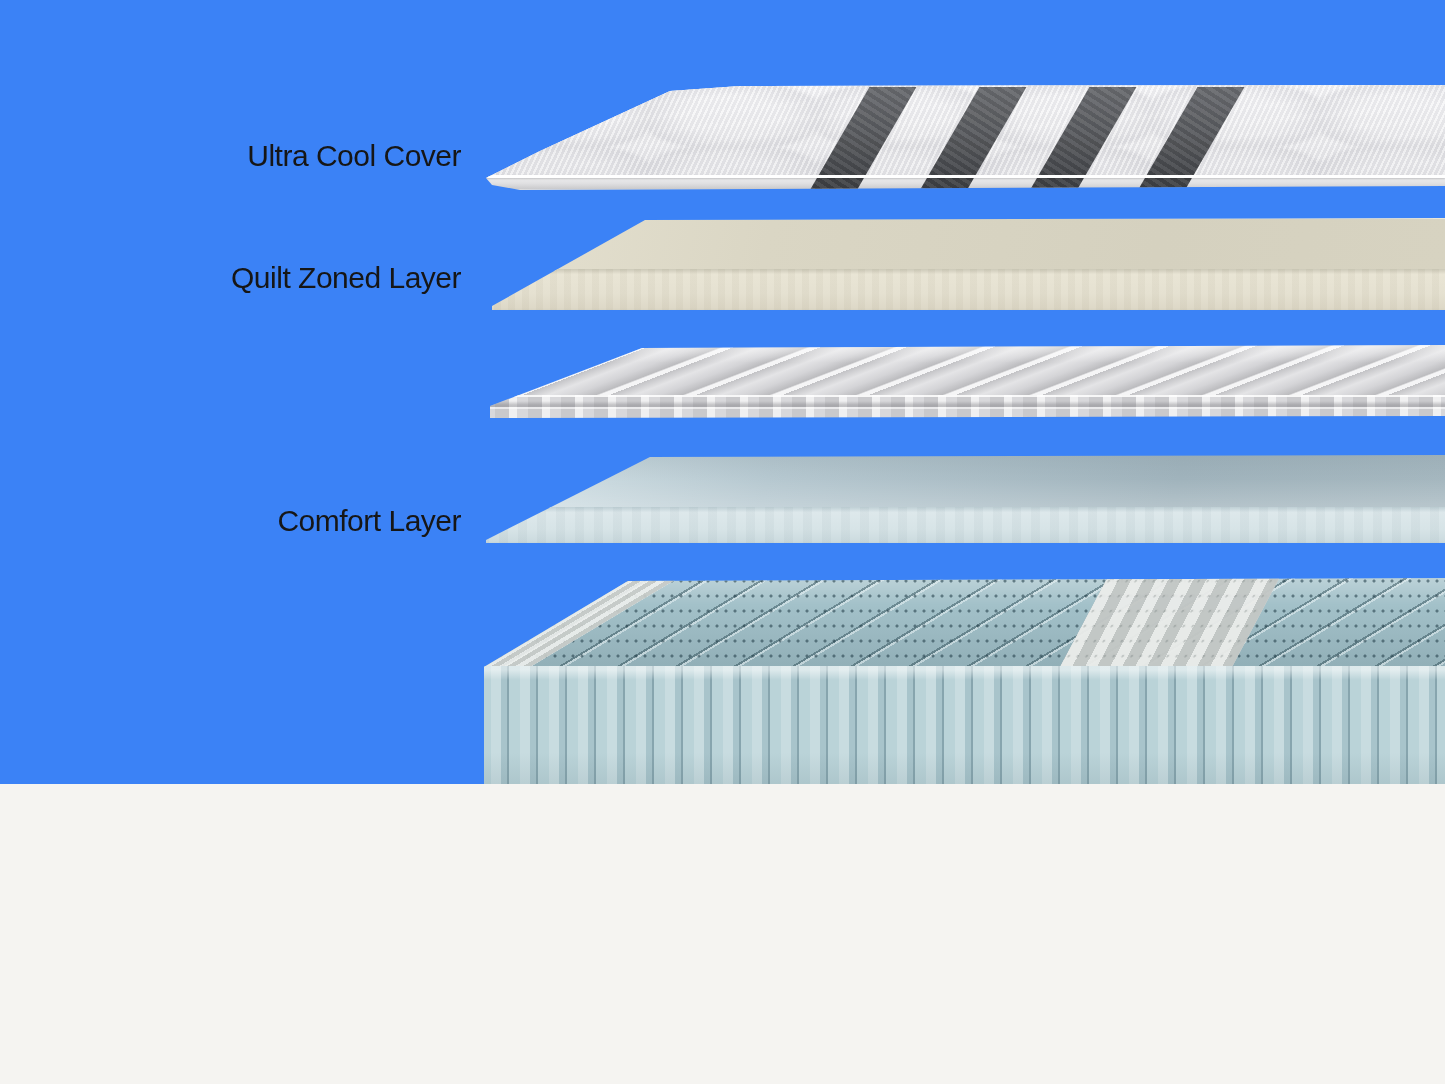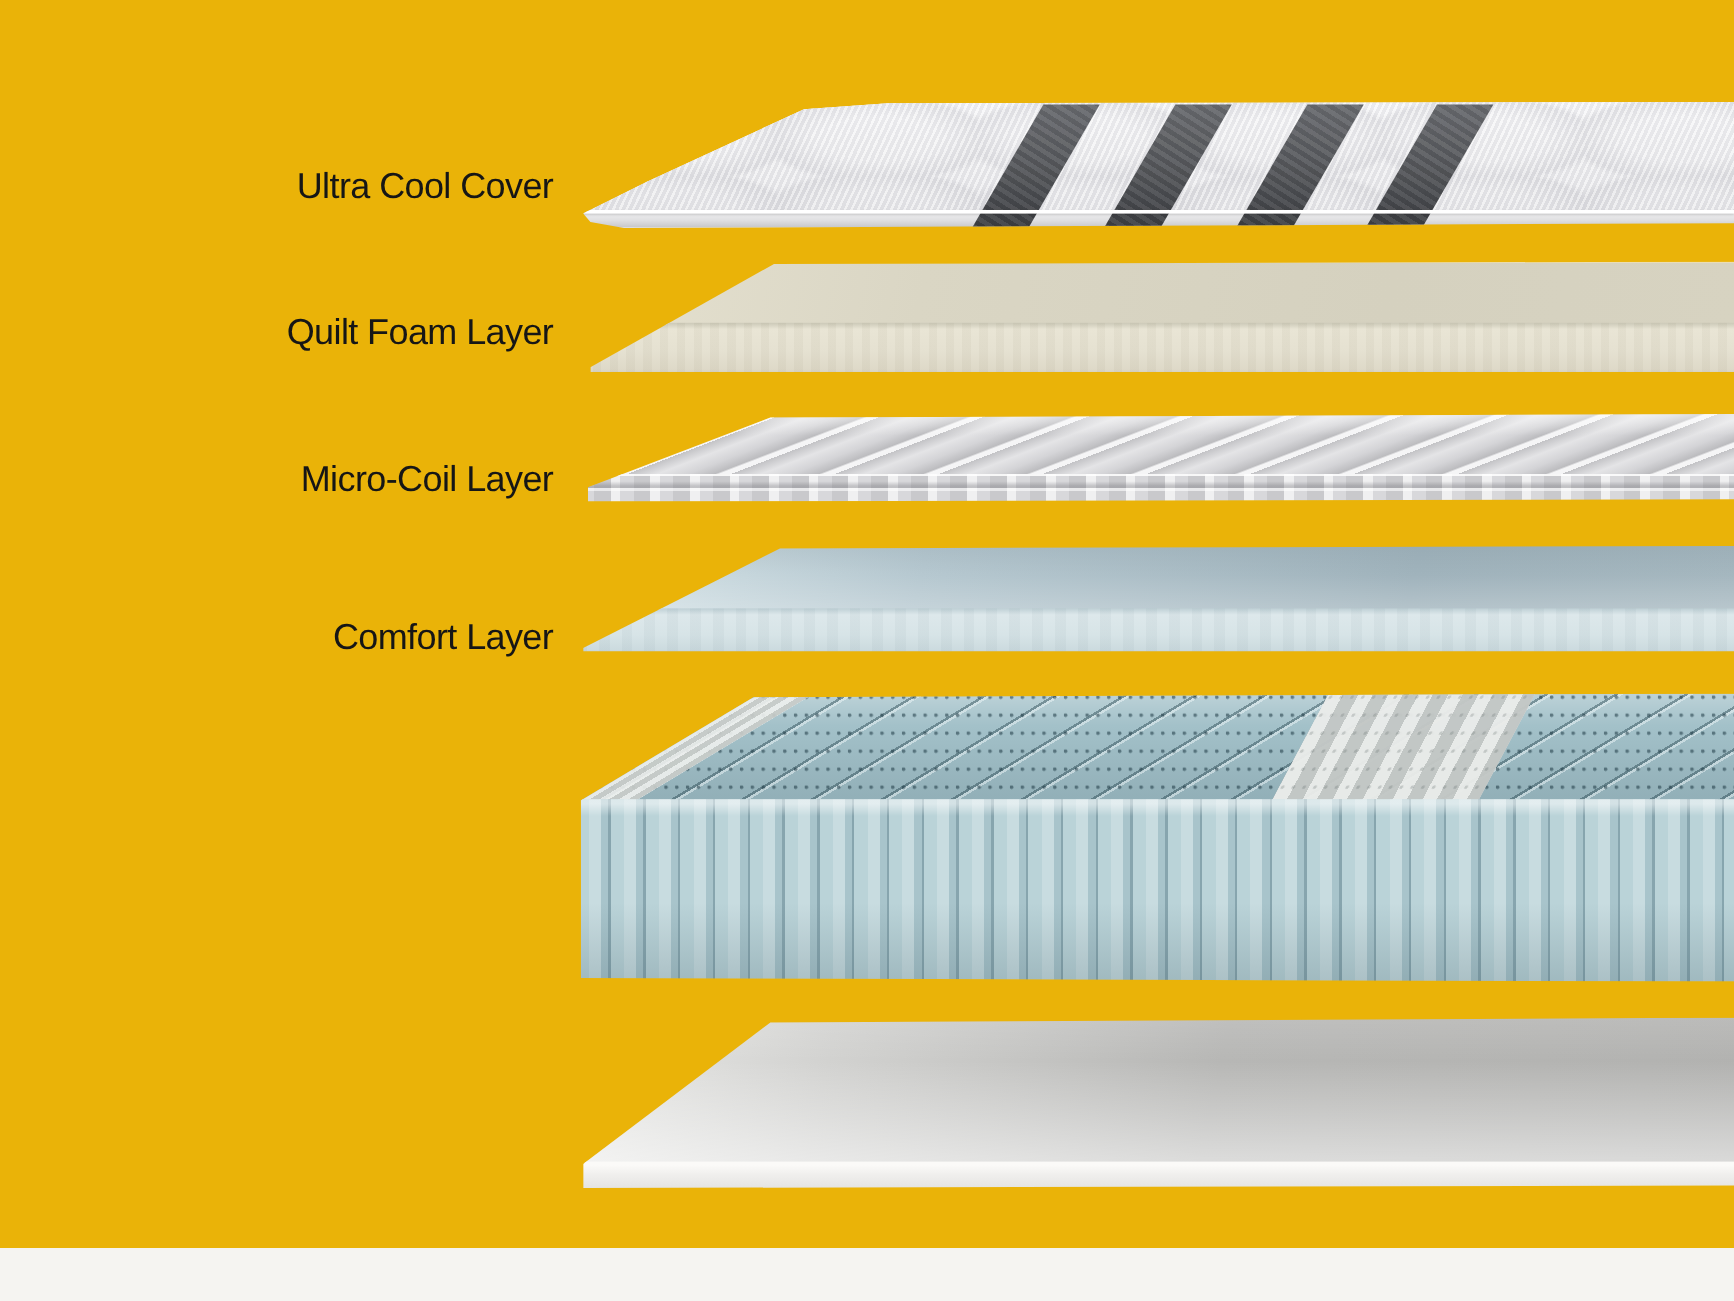--- a/index.html
+++ b/index.html
@@ -1,18 +1,18 @@
 <!DOCTYPE html>
 <html><head>
 <meta charset="utf-8">
 <style>
   html,body{margin:0;padding:0;background:#f5f4f1;}
   .stage{
-    position:relative;width:1445px;height:1040px;overflow:hidden;
-    background:#eab308;font-family:"Liberation Sans",sans-serif;
+    position:relative;width:1445px;height:784px;overflow:hidden;
+    background:#3b82f6;font-family:"Liberation Sans",sans-serif;
   }
   
   .layer-label{
     position:absolute;right:984px;white-space:nowrap;text-align:right;
     font-size:30px;line-height:38px;letter-spacing:-0.5px;color:#161616;
   }
   
   .slab{position:absolute;left:480px;width:965px;}
   .face{position:absolute;left:0;right:0;}
   
@@ -89,30 +89,29 @@
       repeating-linear-gradient(90deg,#bad3d8 0 11px,#c8dce0 11px 21px,#a8c4cb 21px 27px,#87a5ae 27px 29px);}
   
   .stability{top:848px;height:147px;clip-path:polygon(6px 122px,162px 4px,965px 0px,965px 140px,6px 142px);}
   .stability-top{top:0;height:121px;
     background-image:
       linear-gradient(180deg,rgba(255,255,255,.12) 0%,rgba(255,255,255,0) 30%,rgba(255,255,255,.5) 97%),
       linear-gradient(102deg,#e9e9e7 0%,#d2d2d0 22%,#b7b7b5 55%,#b2b2b0 100%);}
   .stability-front{top:120px;height:27px;
     background:linear-gradient(180deg,#fbfaf8 0 3px,#f0efed 40%,#e4e3e1 85%,#d9d8d6 100%);}
   
-  .lbl-1{top:137px}.lbl-2{top:259px}.lbl-3{top:381px}.lbl-4{top:513px}.lbl-5{top:723px}.lbl-6{top:957px}
+  .lbl-1{top:137px}.lbl-2{top:259px}.lbl-3{top:381px}.lbl-4{top:502px}.lbl-5{top:723px}.lbl-6{top:957px}
 </style>
 </head>
 <body>
 
 <div class="stage">
 
   <div class="layer-label lbl-1">Ultra Cool Cover</div>
-  <div class="layer-label lbl-2">Quilt Foam Layer</div>
-  <div class="layer-label lbl-3">Micro-Coil Layer</div>
+  <div class="layer-label lbl-2">Quilt Zoned Layer</div>
   <div class="layer-label lbl-4">Comfort Layer</div>
 
   <div class="slab cover">
     <div class="face cover-top"></div>
     <div class="face cover-edge"></div>
     <div class="cover-stripe stripe-1"></div>
     <div class="cover-stripe stripe-2"></div>
     <div class="cover-stripe stripe-3"></div>
     <div class="cover-stripe stripe-4"></div>
     <div class="cover-pipe"></div>

